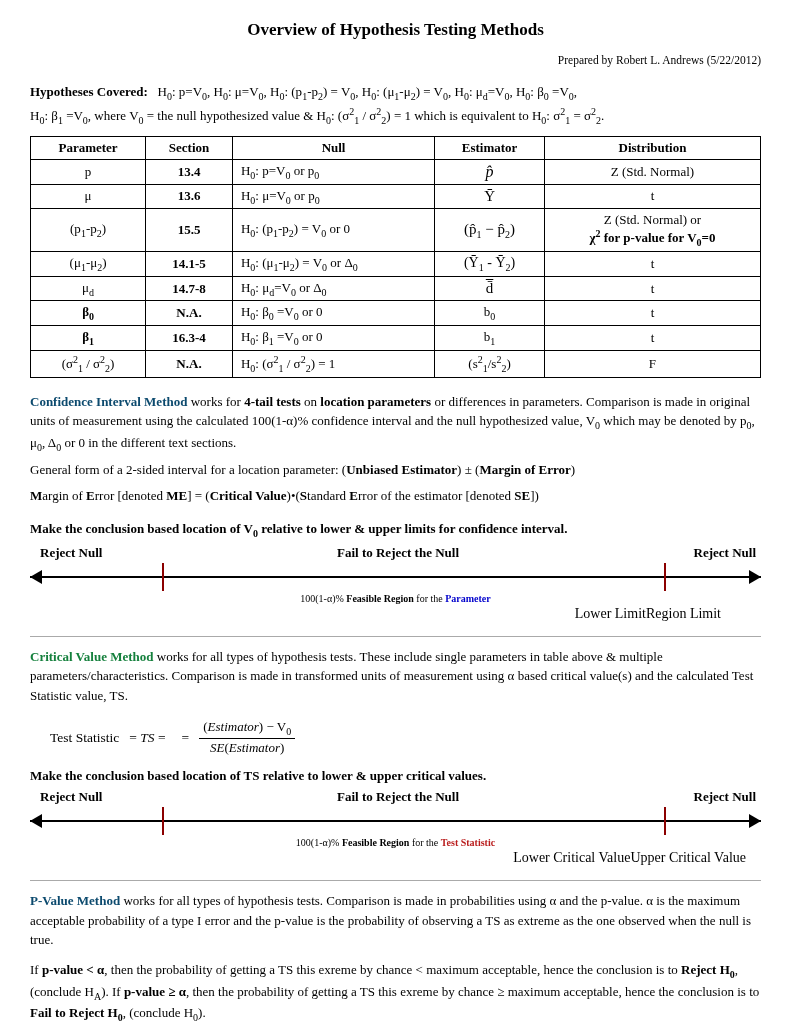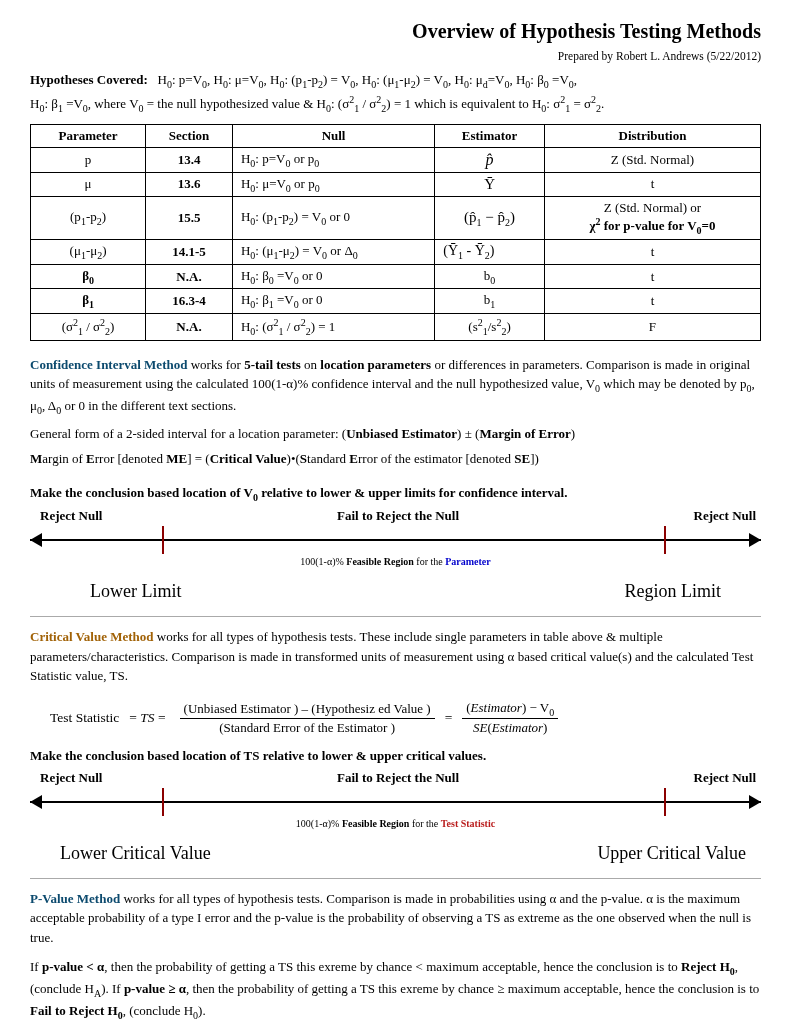--- a/index.html
+++ b/index.html
@@ -6,29 +6,29 @@
     body {
       background: #fff;
       font-family: "Times New Roman", Times, serif;
       font-size: 13.5px;
       color: #000;
       width: 791px;
       min-height: 1024px;
       padding: 20px 30px;
     }
     .page-title {
-      text-align: right;
-      font-weight: bold;
-      font-size: 20px;
-      margin-bottom: 7px;
+      text-align: center;
+      font-weight: bold;
+      font-size: 17px;
+      margin-bottom: 14px;
     }
     .prepared-by {
       text-align: right;
       font-size: 11.5px;
-      margin-bottom: 8px;
+      margin-bottom: 16px;
     }
     .hypotheses {
       font-size: 13px;
       margin-bottom: 8px;
       line-height: 1.5;
     }
     
     .param-table {
       width: 100%;
       border-collapse: collapse;
@@ -50,21 +50,21 @@
     }
     
     .section-block {
       margin-bottom: 14px;
     }
     .section-title-blue {
       color: #0c4a6e;
       font-weight: bold;
     }
     .section-title-red {
-      color: #a16207;
+      color: #15803d;
       font-weight: bold;
     }
     p {
       margin-bottom: 6px;
       line-height: 1.5;
       font-size: 13px;
     }
     
     .arrow-section {
       margin: 8px 0 14px 0;
@@ -127,23 +127,23 @@
     .tick-right {
       position: absolute;
       right: 13%;
       top: 0;
       bottom: 0;
       width: 2px;
       background: #8b0000;
     }
     .arrow-sublabel {
       display: flex;
-      justify-content: space-between;
-      font-size: 18px;
-      margin-top: 14px;
+      justify-content: flex-end;
+      font-size: 14px;
+      margin-top: 2px;
     }
     .feasible-label {
       text-align: center;
       font-size: 10px;
       margin-top: 0px;
     }
     .feasible-label .blue-param { color: #0000cc; font-weight: bold; }
     .feasible-label .red-ts { color: #b91c1c; font-weight: bold; }
     .divider {
       border: none;
@@ -232,21 +232,28 @@
       <td>(p<sub>1</sub>-p<sub>2</sub>)</td>
       <td><strong>15.5</strong></td>
       <td>H<sub>0</sub>: (p<sub>1</sub>-p<sub>2</sub>) = V<sub>0</sub> or 0</td>
       <td style="text-align:center;font-size:15px;">(p̂<sub>1</sub> − p̂<sub>2</sub>)</td>
       <td>Z (Std. Normal) or<br><strong>χ<sup>2</sup> for p-value for V<sub>0</sub>=0</strong></td>
     </tr>
     <tr>
       <td>(μ<sub>1</sub>-μ<sub>2</sub>)</td>
       <td><strong>14.1-5</strong></td>
       <td>H<sub>0</sub>: (μ<sub>1</sub>-μ<sub>2</sub>) = V<sub>0</sub> or Δ<sub>0</sub></td>
-      <td style="text-align:left;font-size:14px;">(Ȳ<sub>1</sub> - Ȳ<sub>2</sub>)</td>
+      <td style="text-align:center;font-size:14px;">(Ȳ<sub>1</sub> - Ȳ<sub>2</sub>)</td>
+      <td>t</td>
+    </tr>
+    <tr>
+      <td>μ<sub>d</sub></td>
+      <td><strong>14.7-8</strong></td>
+      <td>H<sub>0</sub>: μ<sub>d</sub>=V<sub>0</sub> or Δ<sub>0</sub></td>
+      <td style="text-align:center;text-decoration:overline;font-size:15px;">d̄</td>
       <td>t</td>
     </tr>
     <tr>
       <td><strong>β<sub>0</sub></strong></td>
       <td><strong>N.A.</strong></td>
       <td>H<sub>0</sub>: β<sub>0</sub> =V<sub>0</sub> or 0</td>
       <td style="text-align:center;">b<sub>0</sub></td>
       <td>t</td>
     </tr>
     <tr>
@@ -262,21 +269,21 @@
       <td>H<sub>0</sub>: (σ<sup>2</sup><sub>1</sub> / σ<sup>2</sup><sub>2</sub>) = 1</td>
       <td style="text-align:center;">(s<sup>2</sup><sub>1</sub>/s<sup>2</sup><sub>2</sub>)</td>
       <td>F</td>
     </tr>
   </tbody>
 </table>
 
 <div class="section-block">
   <p>
     <span class="section-title-blue">Confidence Interval Method</span>
-    <span> works for <strong>5-tail tests</strong> on <strong>location parameters</strong> or differences in parameters. Comparison is made in original units of measurement using the calculated 100(1-α)% confidence interval and the null hypothesized value, V<sub>0</sub> which may be denoted by p<sub>0</sub>, μ<sub>0</sub>, Δ<sub>0</sub> or 0 in the different text sections.</span>
+    <span> works for <strong>4-tail tests</strong> on <strong>location parameters</strong> or differences in parameters. Comparison is made in original units of measurement using the calculated 100(1-α)% confidence interval and the null hypothesized value, V<sub>0</sub> which may be denoted by p<sub>0</sub>, μ<sub>0</sub>, Δ<sub>0</sub> or 0 in the different text sections.</span>
   </p>
   <p>
     General form of a 2-sided interval for a location parameter:  (<strong>Unbiased Estimator</strong>) ± (<strong>Margin of Error</strong>)
   </p>
   <p>
     <strong>M</strong>argin of <strong>E</strong>rror [denoted <strong>ME</strong>] = (<strong>Critical Value</strong>)•(<strong>S</strong>tandard <strong>E</strong>rror of the estimator [denoted <strong>SE</strong>])
   </p>
 </div>
 
 <div class="arrow-section">
@@ -308,24 +315,20 @@
 
 <div class="section-block">
   <p>
     <span class="section-title-red">Critical Value Method</span>
     <span> works for all types of hypothesis tests.  These include single parameters in table above &amp; multiple parameters/characteristics.  Comparison is made in transformed units of measurement using α based critical value(s) and the calculated Test Statistic value, TS.</span>
   </p>
 </div>
 
 <div class="formula-block">
   <span class="formula-lhs">Test Statistic &nbsp; = <em>TS</em> =</span>
-  <span class="fraction">
-    <span class="num">(Unbiased Estimator ) – (Hypothesiz ed Value )</span>
-    <span class="den">(Standard Error of the Estimator )</span>
-  </span>
   <span style="margin:0 6px;">=</span>
   <span class="fraction">
     <span class="num">(<em>Estimator</em>) − V<sub>0</sub></span>
     <span class="den"><em>SE</em>(<em>Estimator</em>)</span>
   </span>
 </div>
 
 <div class="arrow-section">
   <p class="make-conclusion">
     Make the conclusion based location of TS relative to lower &amp; upper critical values.

